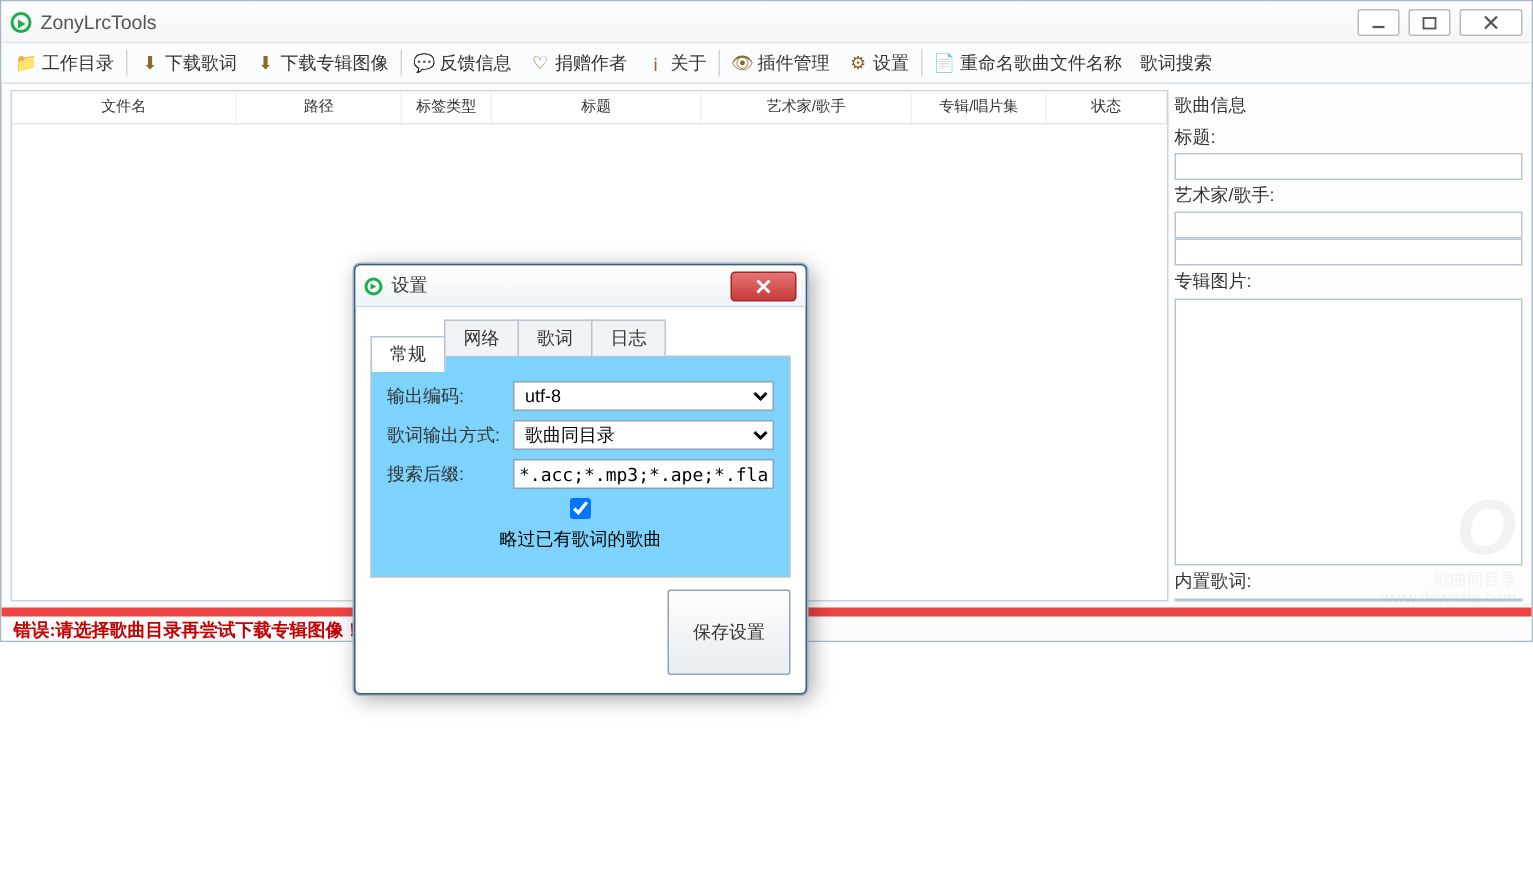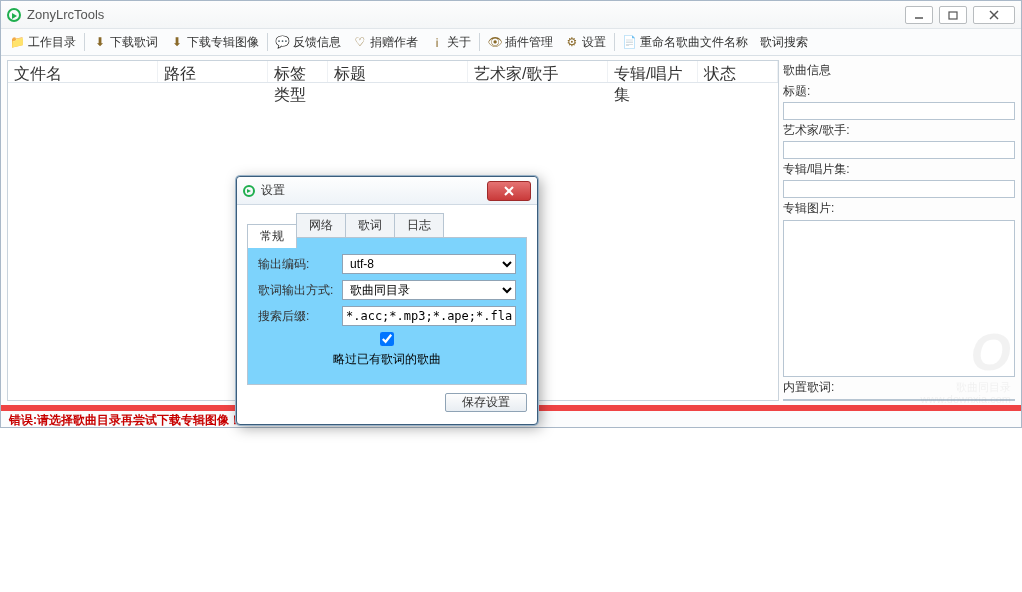--- a/index.html
+++ b/index.html
@@ -73,21 +73,22 @@
     background:#fff;
     display:flex;flex-direction:column;
     position:relative;
   }
   .list-header{
     display:flex;height:22px;border-bottom:1px solid #e0e6ec;
     background:#fff;
   }
   .list-header .col{
     padding:3px 6px;color:#333;border-right:1px solid #eef1f4;
-    font-size:16px;
+    font-size:10px;
+    text-align:center;
   }
   .right-pane{
     width:232px;
     margin:4px 6px 4px 2px;
     display:flex;flex-direction:column;
     gap:0;
   }
   .right-pane .lbl{color:#333;margin:2px 0;}
   .right-pane input[type=text]{
     height:20px;border:1px solid #b7c5d2;background:#fff;width:100%;padding:1px 3px;font-size:12px;
@@ -133,21 +134,21 @@
   .frow{display:flex;align-items:center;margin:6px 0;gap:6px;}
   .frow .flabel{width:78px;color:#333;}
   .frow select,.frow input[type=text]{
     flex:1;height:20px;border:1px solid #8fa3b5;background:#fff;font-size:12px;padding:1px 3px;font-family:inherit;
   }
   .frow input[type=text].mono{font-family:Consolas,monospace;}
   .chk{display:flex;align-items:center;gap:5px;margin:6px 0;flex-direction:column;}
   .chk input{width:14px;height:14px;}
   .dlg-actions{display:flex;justify-content:flex-end;margin-top:8px;}
   .dlg-actions button{
-    padding:0 16px;border:1px solid #8fa3b5;background:linear-gradient(#fdfdfd,#e8edf2);
+    padding:19px 16px;border:1px solid #8fa3b5;background:linear-gradient(#fdfdfd,#e8edf2);
     font-size:12px;color:#333;border-radius:2px;
   }
   
   .watermark{
     position:absolute;right:10px;bottom:22px;opacity:.10;color:#888;
     font-size:11px;pointer-events:none;text-align:right;line-height:1.1;
   }
   .watermark .o{font-size:52px;font-weight:bold;font-style:italic;display:block;}
   .scroll-track{position:absolute;right:0;top:0;width:16px;height:100%;background:#f1f3f5;border-left:1px solid #e2e6ea;}
 </style>
@@ -236,21 +237,20 @@
       </div>
       <div style="flex:1;position:relative"></div>
     </div>
 
     <div class="right-pane">
       <div class="lbl">歌曲信息</div>
       <div class="lbl">标题:</div>
       <input type="text" value="" style="">
       <div class="lbl">艺术家/歌手:</div>
       <input type="text" value="" style="">
-      <div class="lbl">专辑/唱片集:</div>
       <input type="text" value="" style="">
       <div class="lbl">专辑图片:</div>
       <div class="album-box"></div>
       <div class="lbl">内置歌词:</div>
       <div class="lyrics-box" style="position:relative">
         <div class="scroll-track"></div>
       </div>
     </div>
   </div>
 

